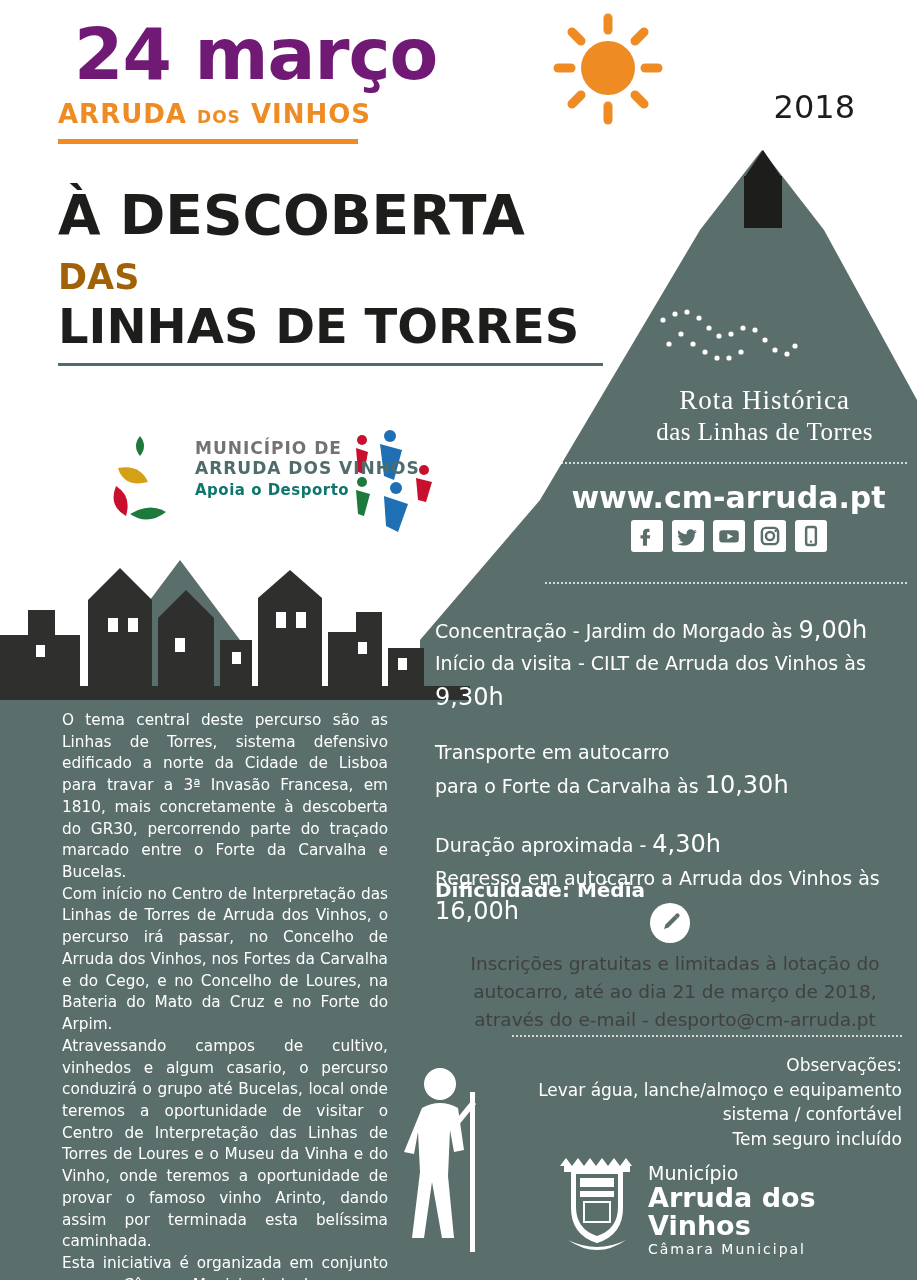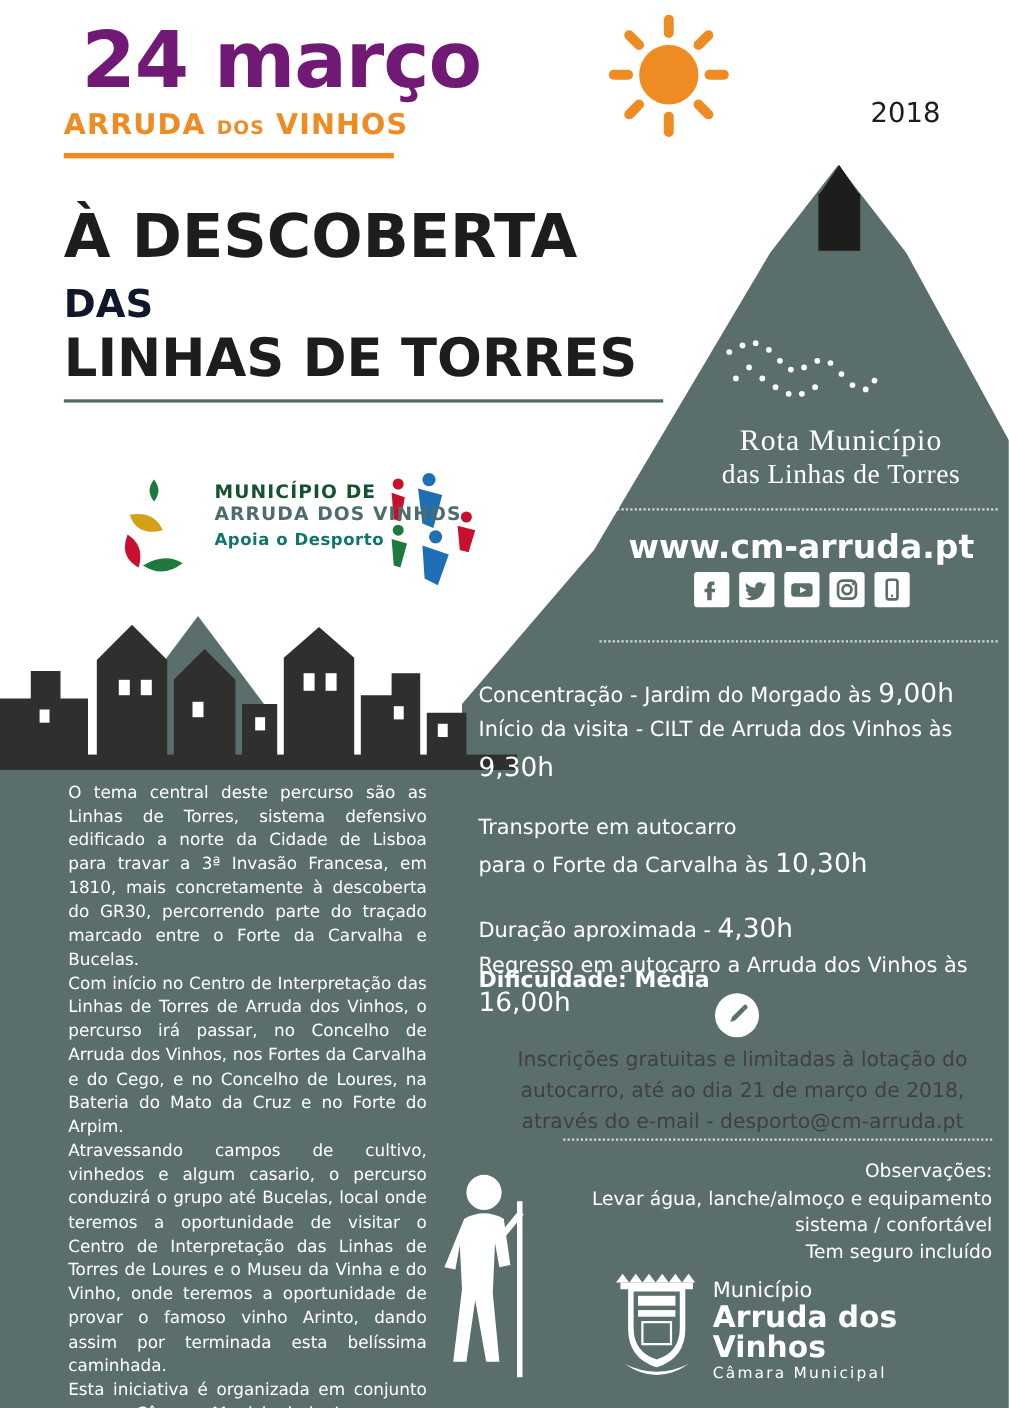--- a/index.html
+++ b/index.html
@@ -55,57 +55,57 @@
   .date-sub .small { font-size: 17px; }
   .date-rule {
     margin-top: 10px;
     width: 300px; height: 5px;
     background: #ef8b23;
   }
 
   .year {
     position: absolute;
     right: 62px; top: 88px;
-    font-size: 25px;
+    font-size: 32px;
     color: #1d1d1b;
     font-family: "DejaVu Sans", sans-serif;
   }
 
   
   .sun { position: absolute; left: 548px; top: 10px; width: 120px; height: 120px; }
 
   
   .title-block { position: absolute; left: 58px; top: 188px; width: 620px; }
   .t-1 {
     font-size: 55px; font-weight: bold; color: #1d1d1b;
     letter-spacing: 0px; line-height: 1.0;
     font-family: "DejaVu Sans", sans-serif;
   }
   .t-2 {
     margin-top: 14px;
-    font-size: 35px; font-weight: bold; color: #0f172a;
+    font-size: 35px; font-weight: bold; color: #a16207;
     font-family: "DejaVu Sans", sans-serif;
   }
   .t-3 {
     margin-top: 4px;
     font-size: 48px; font-weight: bold; color: #1d1d1b;
     line-height: 1.05;
     font-family: "DejaVu Sans", sans-serif;
   }
   .title-rule {
     margin-top: 12px;
     width: 545px; height: 3px;
     background: #4f6b6b;
   }
 
   
   .sport-logo { position: absolute; left: 110px; top: 428px; width: 330px; height: 110px; }
   .sport-text { position: absolute; left: 85px; top: 10px; text-align: left; }
   .sport-l1 {
-    font-size: 17px; font-weight: bold; color: #14532d;
+    font-size: 17px; font-weight: bold; color: #737373;
     letter-spacing: 1px; font-family: "DejaVu Sans", sans-serif;
   }
   .sport-l2 {
     font-size: 17px; font-weight: bold; color: #4f6b6b;
     letter-spacing: 1px; font-family: "DejaVu Sans", sans-serif;
   }
   .sport-l3 {
     margin-top: 3px;
     font-size: 15px; font-weight: bold; color: #0f766e;
     letter-spacing: 0.5px; font-family: "DejaVu Sans", sans-serif;
@@ -330,21 +330,21 @@
         <circle cx="38" cy="44" r="2.6"></circle>
         <circle cx="50" cy="52" r="2.6"></circle>
       <circle cx="62" cy="58" r="2.6"></circle>
         <circle cx="74" cy="58" r="2.6"></circle>
         <circle cx="86" cy="52" r="2.6"></circle>
       <circle cx="14" cy="44" r="2.6"></circle>
     </g>
   </svg>
 
   <div class="rota">
-    <div class="rota-l1">Rota Município</div>
+    <div class="rota-l1">Rota Histórica</div>
     <div class="rota-l2">das Linhas de Torres</div>
   </div>
 
   <div class="dotted-sep" style="left:545px; top:462px; width:362px;"></div>
 
   <div class="website">www.cm-arruda.pt</div>
 
   <div class="social">
     <div class="soc-btn">
       <svg viewBox="0 0 32 32" width="26" height="26">

